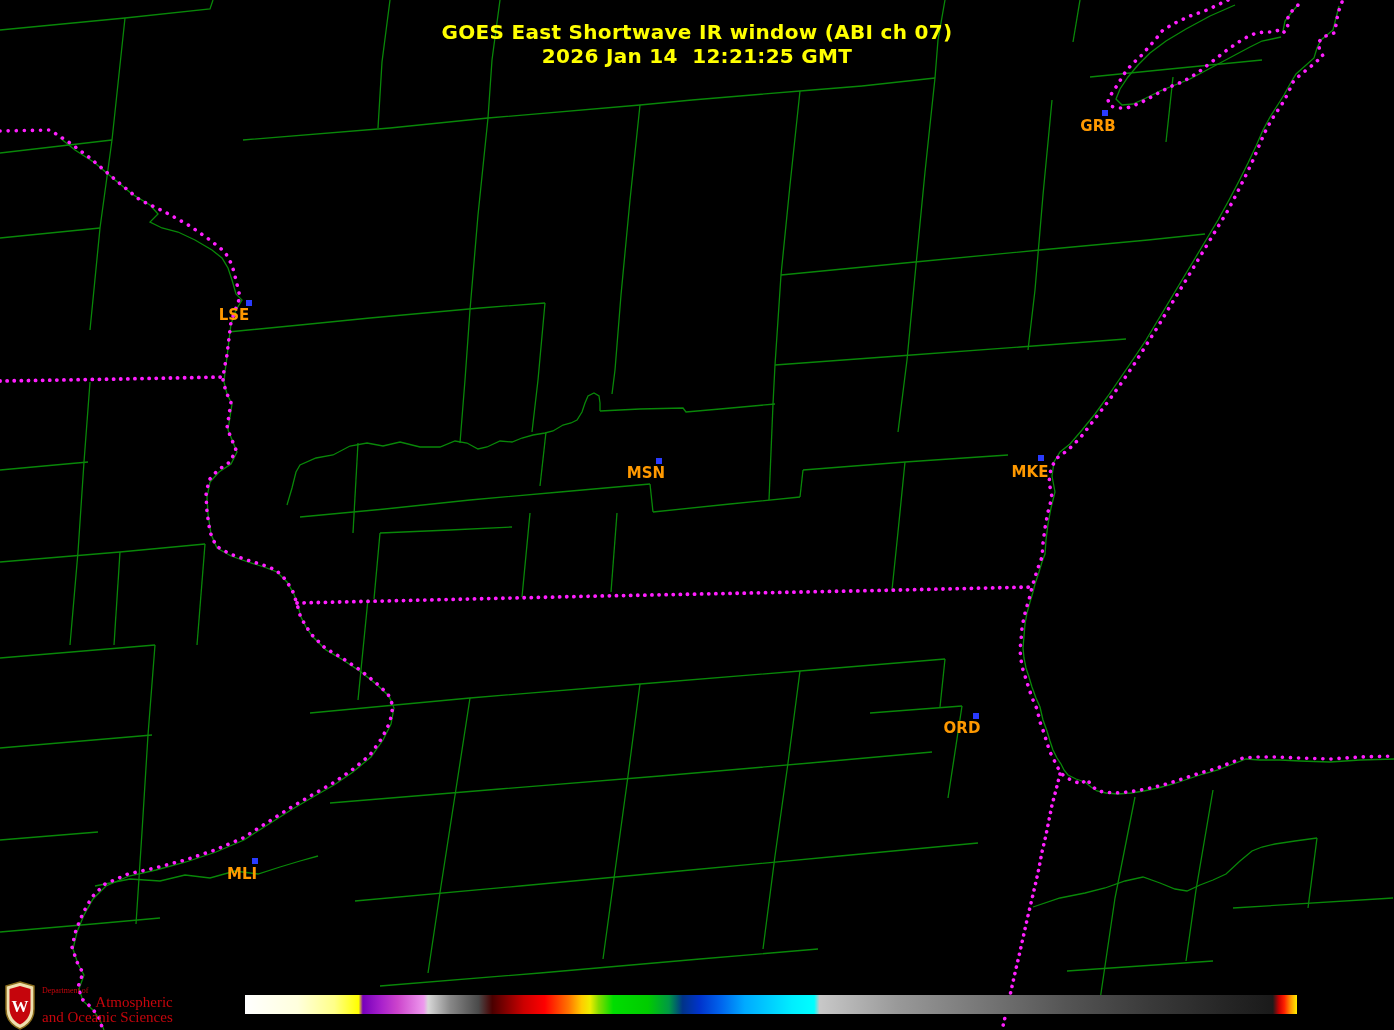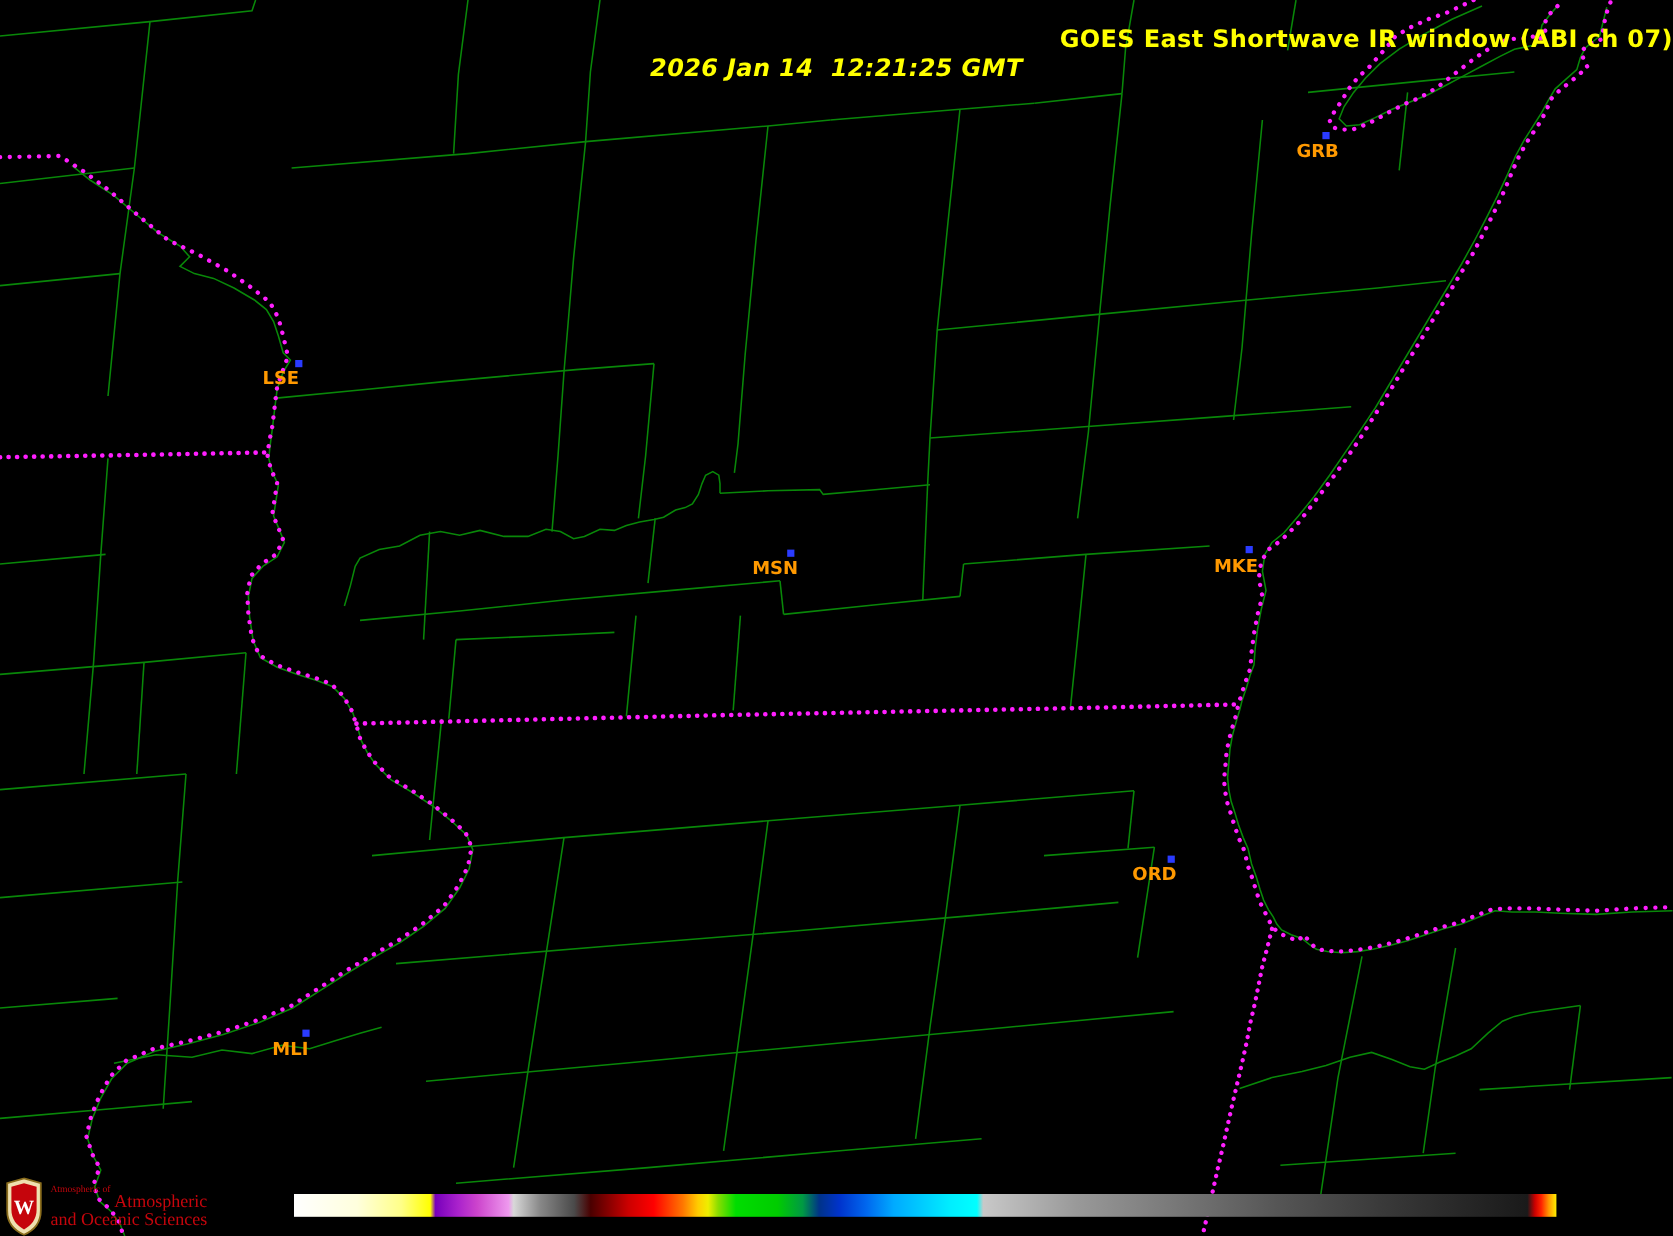--- a/index.html
+++ b/index.html
@@ -1,21 +1,21 @@
 <!DOCTYPE html>
 <html><head>
 <meta charset="utf-8">
 <style>
   html,body{margin:0;padding:0;background:#000;}
   .screen{position:relative;width:1394px;height:1030px;background:#000;overflow:hidden;
           font-family:"DejaVu Sans", sans-serif;}
   .title{position:absolute;left:0;right:0;text-align:center;color:#ffff00;font-weight:bold;
          white-space:pre;}
-  .title-1{top:20px;font-size:20px;letter-spacing:.3px;text-align:right;}
-  .title-2{top:44px;font-size:20px;letter-spacing:.3px;font-style:italic;}
+  .title-1{top:20px;font-size:20px;letter-spacing:.3px;}
+  .title-2{top:44px;font-size:20px;letter-spacing:.3px;}
   .map-svg{position:absolute;left:0;top:0;}
   .colorbar{position:absolute;left:245px;top:995px;width:1052px;height:19px;
     background:linear-gradient(to right,
       #ffffff 0%, #ffffdd 5%, #ffff88 8.5%, #ffff00 10.8%,
       #7700bb 11.2%, #aa22cc 13%, #cc44cc 14.5%, #ee99ee 17%,
       #d8d8d8 17.4%, #888888 19.5%, #4a4a4a 22.2%,
       #4a0000 23.5%, #cc0000 26.5%, #ff0000 28.5%, #ff7700 30.8%, #ffcc00 32%,
       #eeee00 32.8%, #88dd00 33.6%, #00dd00 35%, #00cc00 38.3%, #009944 40.3%,
       #003388 41.6%, #0033cc 43.2%, #0066ee 45.3%, #00aaff 47.5%, #00eeff 52%, #00ffff 54.1%,
       #c8c8c8 54.6%, #999999 62%, #777777 70%, #555555 78%, #3a3a3a 86%, #262626 93%, #1a1a1a 97.7%,
@@ -139,19 +139,19 @@
 
   <div class="colorbar"></div>
 
   <div class="logo">
     <svg width="32" height="49" viewBox="0 0 32 49">
       <path d="M16,1 L30,5 L30,28 C30,38 24,44.5 16,48 C8,44.5 2,38 2,28 L2,5 Z" fill="#efe0b0" stroke="#8a6d1d" stroke-width="1.5"></path>
       <path d="M16,5 L26.5,8 L26.5,27 C26.5,35 22,40.5 16,43.5 C10,40.5 5.5,35 5.5,27 L5.5,8 Z" fill="#c5050c"></path>
       <text x="16" y="31" text-anchor="middle" fill="#ffffff" font-family="Liberation Serif, serif" font-size="17" font-weight="bold">W</text>
     </svg>
     <div class="logo-text">
-      <div class="logo-line1">Atmospheric of</div>
+      <div class="logo-line1">Department of</div>
       <div class="logo-line2">Atmospheric</div>
       <div class="logo-line3">and Oceanic Sciences</div>
     </div>
   </div>
 
 </div>
 
 </body></html>

